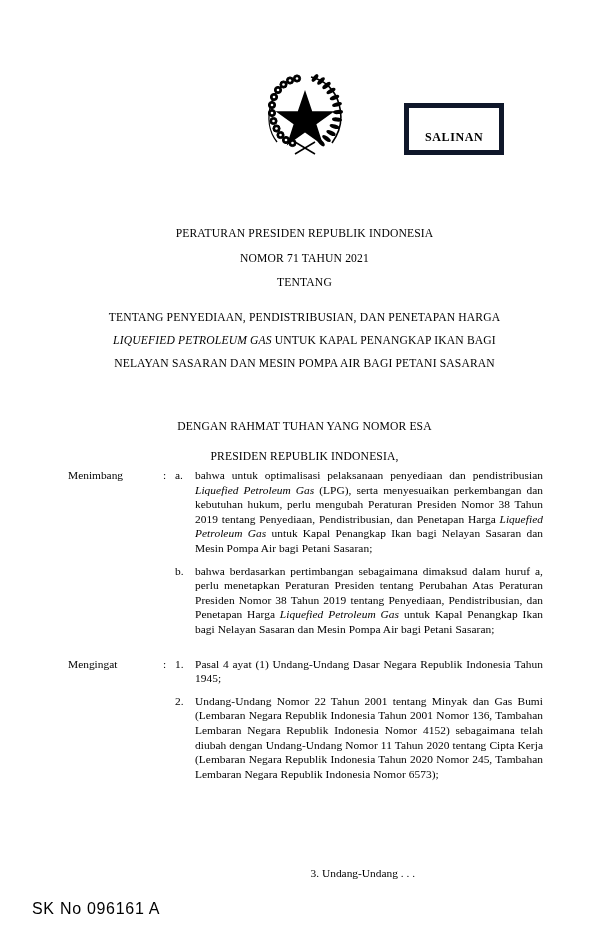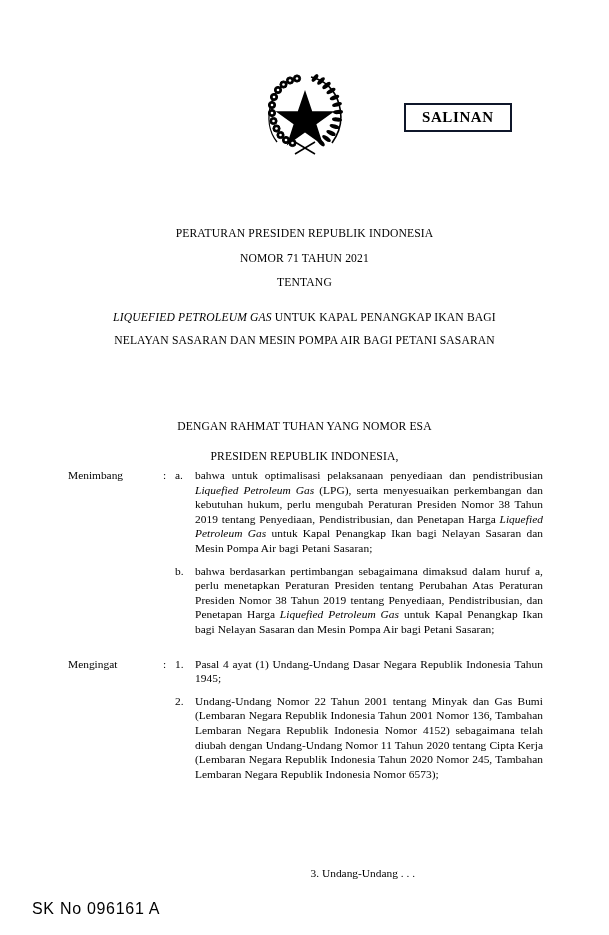--- a/index.html
+++ b/index.html
@@ -50,25 +50,25 @@
     line-height: 11.5px;
     letter-spacing: 0.9px;
     color: #000;
   }
   .emblem-caption div { white-space: pre; }
 
   .salinan-box {
     position: absolute;
     left: 404px;
     top: 103px;
-    border: 2px solid #0f172a;
-    padding: 3px 16px 4px 16px;
+    border: 5px solid #0f172a;
+    padding: 20px 16px 4px 16px;
     font-family: "Liberation Serif", "DejaVu Serif", serif;
     font-weight: bold;
-    font-size: 15px;
+    font-size: 12px;
     line-height: 18px;
     letter-spacing: 0.6px;
     text-align: center;
     background: #fff;
   }
 
   
   .title-block {
     position: absolute;
     left: 62px;
@@ -247,20 +247,21 @@
 
     <div class="salinan-box">SALINAN</div>
   </div>
 
   <div class="title-block">
     <div class="t-line">PERATURAN PRESIDEN REPUBLIK INDONESIA</div>
     <div class="t-line">NOMOR 71 TAHUN 2021</div>
     <div class="t-line">TENTANG</div>
 
     <div class="subject-block">
+      <div class="t-line">TENTANG PENYEDIAAN, PENDISTRIBUSIAN, DAN PENETAPAN HARGA</div>
       <div class="t-line"><i class="ital">LIQUEFIED PETROLEUM GAS</i><span> UNTUK KAPAL PENANGKAP IKAN BAGI</span></div>
       <div class="t-line">NELAYAN SASARAN DAN MESIN POMPA AIR BAGI PETANI SASARAN</div>
     </div>
   </div>
 
   <div class="enact-block">
     <div class="t-line">DENGAN RAHMAT TUHAN YANG NOMOR ESA</div>
     <div class="t-line">PRESIDEN REPUBLIK INDONESIA,</div>
   </div>
 

